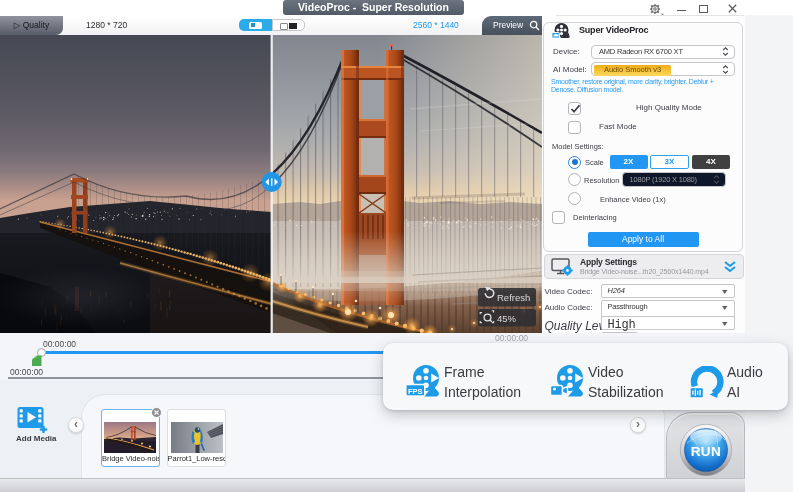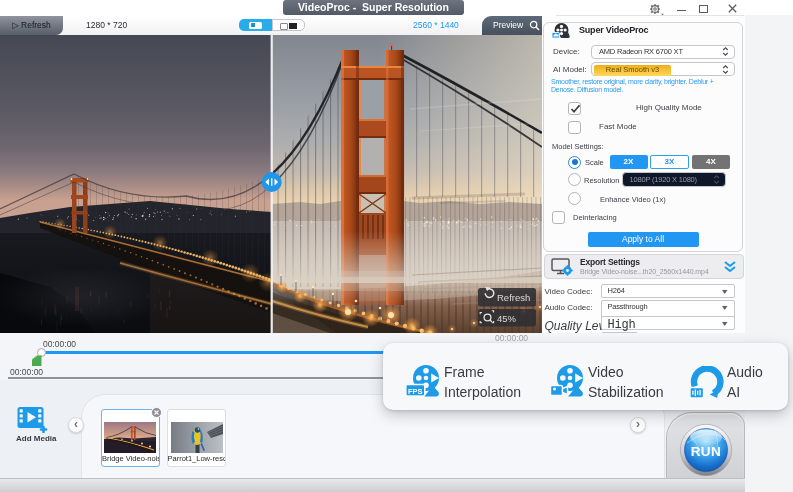--- a/index.html
+++ b/index.html
@@ -30,21 +30,21 @@
   </svg>
 <div class="abs" style="left:677px;top:10px;width:9px;height:1.4px;background:#5c5c60;"></div>
 <div class="abs" style="left:698.5px;top:4.5px;width:7.5px;height:6.5px;border:1.3px solid #5c5c60;"></div>
 <svg class="abs" style="left:728px;top:3.5px;" width="9" height="9" viewBox="0 0 9 9">
     <path d="M0.8,0.8 L8.2,8.2 M8.2,0.8 L0.8,8.2" stroke="#5c5c60" stroke-width="1.3"></path>
   </svg>
 <div class="abs" style="left:556px;top:15px;width:188px;height:1px;background:#e3e3e6;"></div>
 <div class="abs" style="left:0;top:16px;width:542px;height:19px;background:linear-gradient(#ffffff,#f1f1f3);border-bottom:1px solid #cfcfd3;"></div>
 <div class="abs" style="left:0;top:16px;width:63px;height:19px;
  background:linear-gradient(#8f949e,#575d68);border-bottom-right-radius:7px;
- color:#17181c;font-size:8.5px;line-height:19px;text-align:center;">▷ Refresh</div>
+ color:#17181c;font-size:8.5px;line-height:19px;text-align:center;">▷ Quality</div>
 <div class="abs" style="left:86px;top:16px;height:19px;line-height:19px;font-size:8.5px;color:#2d2d31;">1280 * 720</div>
 <div class="abs" style="left:239px;top:19px;width:33px;height:12px;background:#2aabea;border-radius:5px 0 0 5px;">
  <div class="abs" style="left:10px;top:2.5px;width:13px;height:7px;background:#fff;border-radius:1.5px;"></div>
  <div class="abs" style="left:11.5px;top:4px;width:4px;height:4px;background:#2090d0;"></div>
   </div>
 <div class="abs" style="left:272px;top:19px;width:33px;height:12px;background:#fdfdfd;border:1px solid #c6c6ca;box-sizing:border-box;border-radius:0 5px 5px 0;">
  <div class="abs" style="left:7px;top:2.5px;width:6px;height:5px;border:1px solid #8a8a8e;border-radius:1px;"></div>
  <div class="abs" style="left:16px;top:2.5px;width:8px;height:6px;background:#222226;"></div>
   </div>
 <div class="abs" style="left:413px;top:16px;height:19px;line-height:19px;font-size:8.5px;color:#2196f3;">2560 * 1440</div>
@@ -684,42 +684,42 @@
 <div class="abs" style="left:579px;top:25px;font-size:9px;font-weight:bold;letter-spacing:-0.2px;color:#222226;">Super VideoProc</div>
 <div class="abs" style="left:553px;top:47px;font-size:8px;color:#3c3c44;">Device:</div>
 <div class="abs" style="left:591px;top:44.5px;width:144px;height:14px;background:#fff;border:1px solid #c6c6cb;border-radius:4px;box-sizing:border-box;">
     <span class="abs" style="left:7px;top:1.5px;font-size:7.5px;letter-spacing:-0.2px;color:#333;">AMD Radeon RX 6700 XT</span>
     <svg class="abs" style="right:5px;top:50%;margin-top:-4.5px;" width="7" height="9" viewBox="0 0 7 9">
       <path d="M1.2,3 L3.5,0.8 L5.8,3 M1.2,6 L3.5,8.2 L5.8,6" fill="none" stroke="#4a4a50" stroke-width="1.1"></path>
     </svg>
   </div>
 <div class="abs" style="left:553px;top:64.5px;font-size:8px;color:#3c3c44;">AI Model:</div>
 <div class="abs" style="left:591px;top:62px;width:144px;height:14px;background:#fff;border:1px solid #c6c6cb;border-radius:4px;box-sizing:border-box;">
-    <span class="abs" style="left:2px;top:2px;width:77px;height:10.5px;background:linear-gradient(#eead18,#ffd95c);border-radius:2px;font-size:7.5px;color:#6b4a00;text-align:center;line-height:10.5px;">Real Smooth v3</span>
+    <span class="abs" style="left:2px;top:2px;width:77px;height:10.5px;background:linear-gradient(#eead18,#ffd95c);border-radius:2px;font-size:7.5px;color:#6b4a00;text-align:center;line-height:10.5px;">Audio Smooth v3</span>
     <svg class="abs" style="right:5px;top:50%;margin-top:-4.5px;" width="7" height="9" viewBox="0 0 7 9">
       <path d="M1.2,3 L3.5,0.8 L5.8,3 M1.2,6 L3.5,8.2 L5.8,6" fill="none" stroke="#4a4a50" stroke-width="1.1"></path>
     </svg>
   </div>
 <div class="abs" style="left:551px;top:78px;width:200px;font-size:7px;letter-spacing:-0.25px;line-height:8px;color:#2d9cf0;">Smoother, restore original, more clarity, brighter. Deblur +<br>Denose. Diffusion model.</div>
 <div class="abs" style="left:568px;top:101.5px;width:13px;height:13px;background:#fff;border:1px solid #b4b4b9;border-radius:3px;box-sizing:border-box;">
     <svg class="abs" style="left:1px;top:1px;" width="11" height="10" viewBox="0 0 11 10">
       <path d="M1.5,5 L4,7.8 L9.5,1.2" fill="none" stroke="#3a3a40" stroke-width="1.7"></path>
     </svg>
   </div>
 <div class="abs" style="left:599px;top:103px;font-size:8px;color:#3c3c44;padding-left:37px;">High Quality Mode</div>
 <div class="abs" style="left:568px;top:120.5px;width:13px;height:13px;background:#fff;border:1px solid #b4b4b9;border-radius:3px;box-sizing:border-box;"></div>
 <div class="abs" style="left:599px;top:122px;font-size:8px;color:#3c3c44;">Fast Mode</div>
 <div class="abs" style="left:552px;top:141.5px;font-size:7.5px;color:#3c3c44;">Model Settings:</div>
 <div class="abs" style="left:568px;top:155.5px;width:13px;height:13px;background:#fff;border:1px solid #2f87d8;border-radius:50%;box-sizing:border-box;">
     <div class="abs" style="left:2.5px;top:2.5px;width:6px;height:6px;background:#1976d2;border-radius:50%;"></div>
   </div>
 <div class="abs" style="left:585px;top:158px;font-size:7.5px;color:#3c3c44;">Scale</div>
 <div class="abs" style="left:609.5px;top:154.5px;width:38px;height:14px;background:#2196f3;border-radius:2px;color:#fff;font-size:8px;font-weight:bold;text-align:center;line-height:14px;">2X</div>
 <div class="abs" style="left:650px;top:154.5px;width:39px;height:14px;background:#fff;border:1px solid #2f9fe8;box-sizing:border-box;border-radius:2px;color:#2196f3;font-size:8px;font-weight:bold;text-align:center;line-height:12px;">3X</div>
-<div class="abs" style="left:692px;top:154.5px;width:38px;height:14px;background:#737373;border-radius:2px;color:#fff;font-size:8px;font-weight:bold;text-align:center;line-height:14px;">4X</div>
+<div class="abs" style="left:692px;top:154.5px;width:38px;height:14px;background:#404040;border-radius:2px;color:#fff;font-size:8px;font-weight:bold;text-align:center;line-height:14px;">4X</div>
 <div class="abs" style="left:568px;top:173px;width:13px;height:13px;background:#fff;border:1px solid #b4b4b9;border-radius:50%;box-sizing:border-box;"></div>
 <div class="abs" style="left:584px;top:175.5px;font-size:7.5px;color:#3c3c44;">Resolution</div>
 <div class="abs" style="left:621.5px;top:172px;width:104px;height:14.5px;background:#0f172a;border:1px solid #c6c6cb;border-radius:4px;box-sizing:border-box;">
     <span class="abs" style="left:7px;top:1.8px;font-size:7.5px;letter-spacing:-0.2px;color:#9a9aa0;">1080P (1920 X 1080)</span>
     <svg class="abs" style="right:5px;top:50%;margin-top:-4.5px;" width="7" height="9" viewBox="0 0 7 9">
       <path d="M1.2,3 L3.5,0.8 L5.8,3 M1.2,6 L3.5,8.2 L5.8,6" fill="none" stroke="#4a4a50" stroke-width="1.1"></path>
     </svg>
   </div>
 <div class="abs" style="left:568px;top:192px;width:13px;height:13px;background:#fff;border:1px solid #b4b4b9;border-radius:50%;box-sizing:border-box;"></div>
 <div class="abs" style="left:585px;top:194.5px;font-size:7.5px;color:#3c3c44;margin-left:15px;">Enhance Video (1x)</div>
@@ -733,28 +733,28 @@
 <line x1="9.5" y1="12.5" x2="9.5" y2="15.5" stroke="#55555b" stroke-width="1.5"></line>
 <circle cx="16.5" cy="12.5" r="4.2" fill="#1e9be8"></circle>
 <circle cx="16.5" cy="12.5" r="1.4" fill="#ededf0"></circle>
 <g fill="#1e9be8">
 <rect x="15.7" y="7.2" width="1.6" height="2"></rect>
       <rect x="15.7" y="15.8" width="1.6" height="2"></rect>
 <rect x="11.2" y="11.7" width="2" height="1.6"></rect>
       <rect x="19.8" y="11.7" width="2" height="1.6"></rect>
 </g>
   </svg>
-<div class="abs" style="left:580px;top:256.5px;font-size:8.5px;font-weight:bold;letter-spacing:-0.2px;color:#2a2a2e;">Export Settings</div>
+<div class="abs" style="left:580px;top:256.5px;font-size:8.5px;font-weight:bold;letter-spacing:-0.2px;color:#2a2a2e;">Apply Settings</div>
 <div class="abs" style="left:580px;top:267.5px;font-size:7px;letter-spacing:-0.1px;color:#98989e;">Bridge Video-noise...th20_2560x1440.mp4</div>
 <svg class="abs" style="left:723px;top:260px;" width="14" height="14" viewBox="0 0 14 14">
 <path d="M2,2 L7,6 L12,2 M2,7 L7,11 L12,7" fill="none" stroke="#1e9be8" stroke-width="2"></path>
   </svg>
 <div class="abs" style="left:544.5px;top:286.7px;font-size:8px;color:#3c3c44;">Video Codec:</div>
 <div class="abs" style="left:600.5px;top:283.5px;width:134px;height:14.5px;background:#fff;border:1px solid #c6c6cb;border-radius:2px;box-sizing:border-box;">
-    <span class="abs" style="left:6px;top:1.8px;font-size:7.5px;letter-spacing:-0.2px;color:#333;">H264</span>
+    <span class="abs" style="left:6px;top:1.8px;font-size:7.5px;letter-spacing:-0.2px;color:#333;font-style:italic;">H264</span>
     <svg class="abs" style="right:6px;top:5.5px;" width="5.5" height="4" viewBox="0 0 5.5 4">
       <path d="M0,0 h5.5 l-2.75,4 z" fill="#606066"></path>
     </svg>
   </div>
 <div class="abs" style="left:544.5px;top:302.7px;font-size:8px;color:#3c3c44;">Audio Codec:</div>
 <div class="abs" style="left:600.5px;top:299.5px;width:134px;height:30px;background:#fff;border:1px solid #c6c6cb;border-radius:2px;box-sizing:border-box;">
     <span class="abs" style="left:6px;top:1.8px;font-size:7.5px;letter-spacing:-0.2px;color:#333;">Passthrough</span>
     <svg class="abs" style="right:6px;top:5.5px;" width="5.5" height="4" viewBox="0 0 5.5 4">
       <path d="M0,0 h5.5 l-2.75,4 z" fill="#606066"></path>
     </svg>

